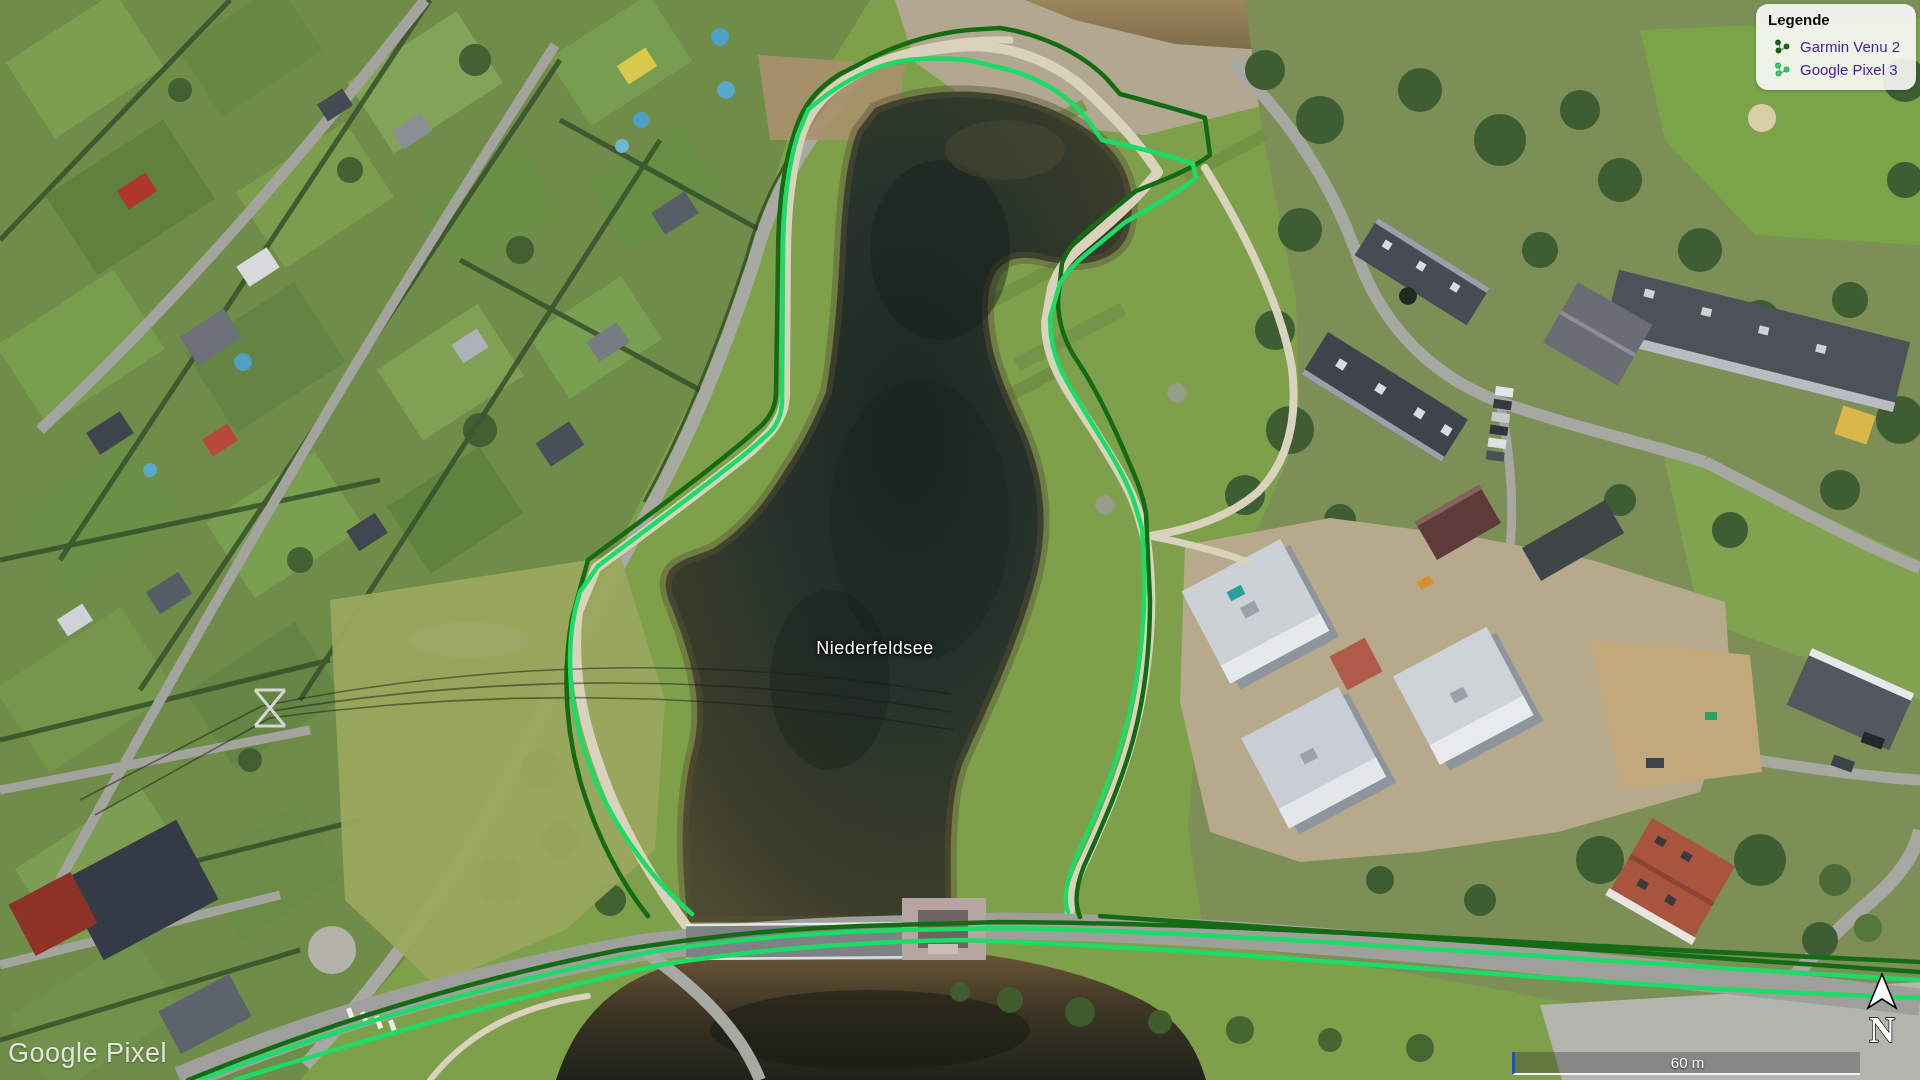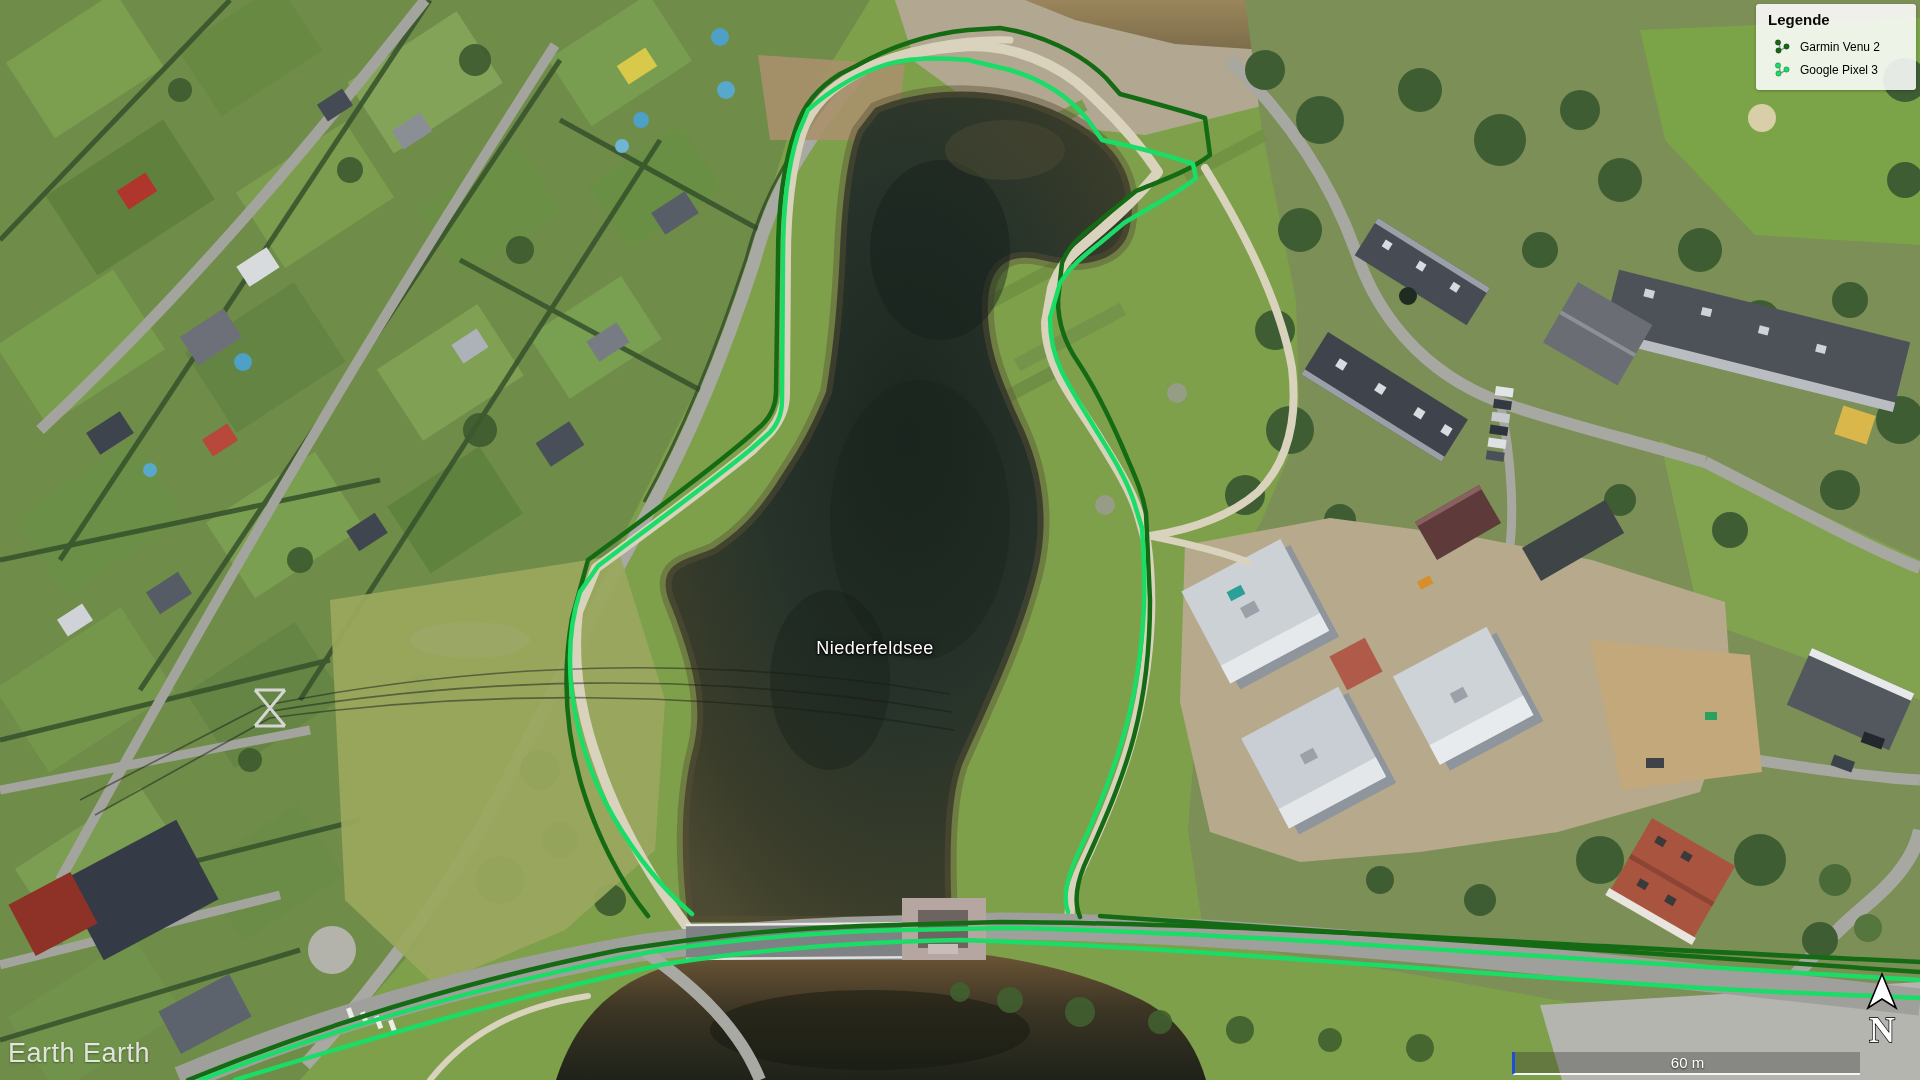--- a/index.html
+++ b/index.html
@@ -10,25 +10,25 @@
   
   #lake-label{left:875px;top:648px;transform:translate(-50%,-50%);
     color:#fff;font-size:18px;letter-spacing:.5px;white-space:nowrap;
     text-shadow:0 0 3px #000,0 1px 2px #000,0 0 6px rgba(0,0,0,.8);}
   
   #watermark{left:8px;top:1038px;font-size:27px;font-weight:400;
     color:rgba(255,255,255,.82);text-shadow:0 1px 2px rgba(0,0,0,.35);
     letter-spacing:.5px;}
   
   #legend{left:1756px;top:4px;width:160px;background:rgba(255,255,255,.87);
-    border-radius:3px;box-shadow:0 1px 3px rgba(0,0,0,.25);
+    border-radius:12px;box-shadow:0 1px 3px rgba(0,0,0,.25);
     padding:7px 8px 9px 12px;box-sizing:border-box;}
   #legend .title{font-size:15px;font-weight:bold;color:#0a0a0a;margin-bottom:7px;}
   #legend .item{display:flex;align-items:center;gap:9px;height:23px;padding-left:6px;}
-  #legend .item .label{font-size:12px;color:#000000;white-space:nowrap;}
+  #legend .item .label{font-size:15px;color:#4c1d95;white-space:nowrap;}
   
   #scalebar{left:1512px;top:1052px;width:348px;height:23px;
     background:rgba(40,40,40,.32);border-left:3px solid #1d4ed8;
     border-bottom:2px solid #f4f4f4;box-sizing:border-box;
     display:flex;align-items:center;justify-content:center;}
   #scalebar .label{color:#fff;font-size:15px;text-shadow:0 1px 2px rgba(0,0,0,.8);}
   
   #compass{left:1854px;top:970px;width:56px;height:82px;}
 </style>
 </head>
@@ -410,21 +410,21 @@
          L1010,70 C1044,80 1070,98 1088,120 L1102,140 C1140,148 1170,156 1193,164
          L1196,178 C1180,192 1150,207 1124,223 L1100,243 C1082,257 1070,267 1060,283
          L1050,318 C1050,340 1054,356 1062,372 C1072,392 1084,410 1096,430
          C1112,456 1126,478 1134,502 L1142,528 C1144,556 1145,580 1144,606
          C1142,650 1136,692 1124,734 C1112,776 1094,820 1076,858 C1068,878 1062,896 1068,912" stroke="#1adc66"></path>
   </g>
 </svg>
 
 <div class="overlay" id="lake-label">Niederfeldsee</div>
 
-<div class="overlay" id="watermark">Earth Earth</div>
+<div class="overlay" id="watermark">Google Pixel</div>
 
 <div class="overlay" id="legend">
   <div class="title">Legende</div>
   <div class="item">
     <svg width="17" height="17" viewBox="0 0 17 17">
       <path d="M4,4.5 Q7.5,9 4.5,12.5 M4.5,12.5 Q9,11.5 12.5,8.5" stroke="#8a9a8a" stroke-width="1.2" fill="none"></path>
       <g stroke="rgba(0,0,0,.35)" stroke-width=".8" fill="#146b14">
         <circle cx="4" cy="4.5" r="2.7"></circle>
             <circle cx="4.5" cy="12.5" r="2.7"></circle>
             <circle cx="12.5" cy="8.5" r="2.7"></circle>

